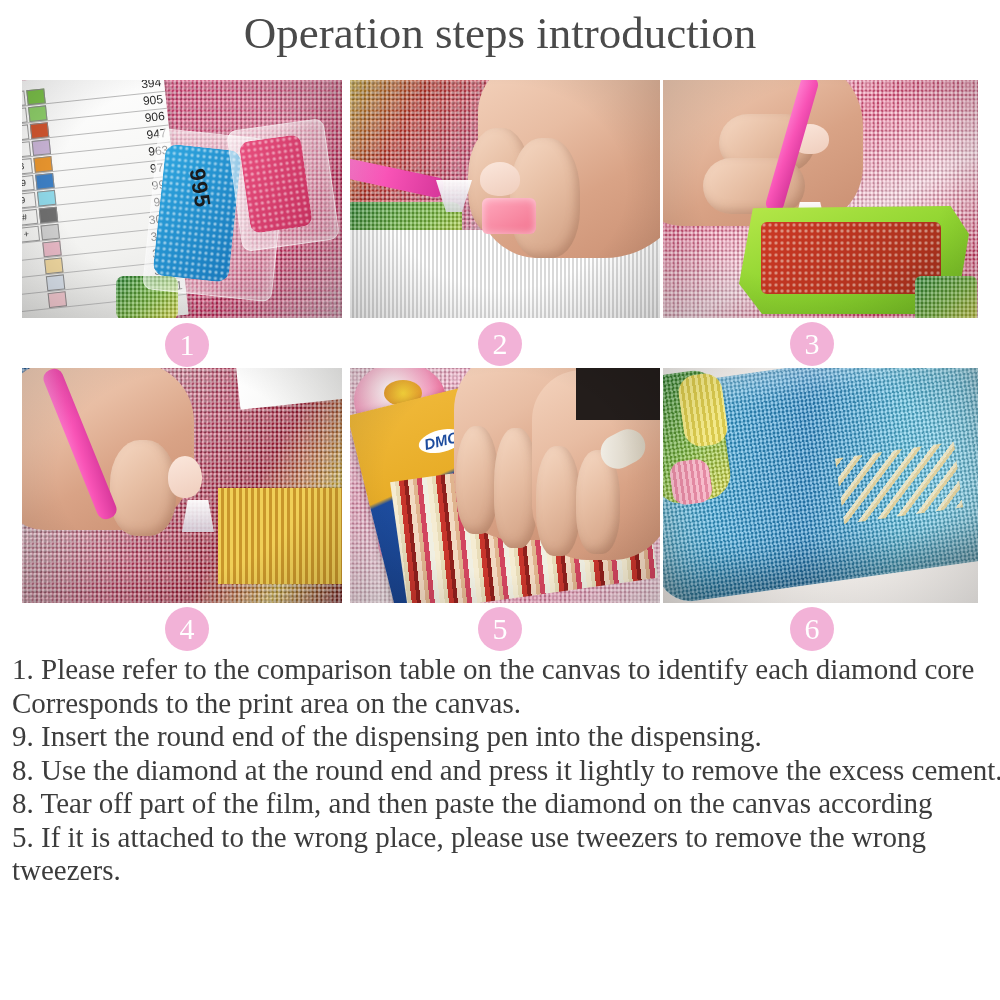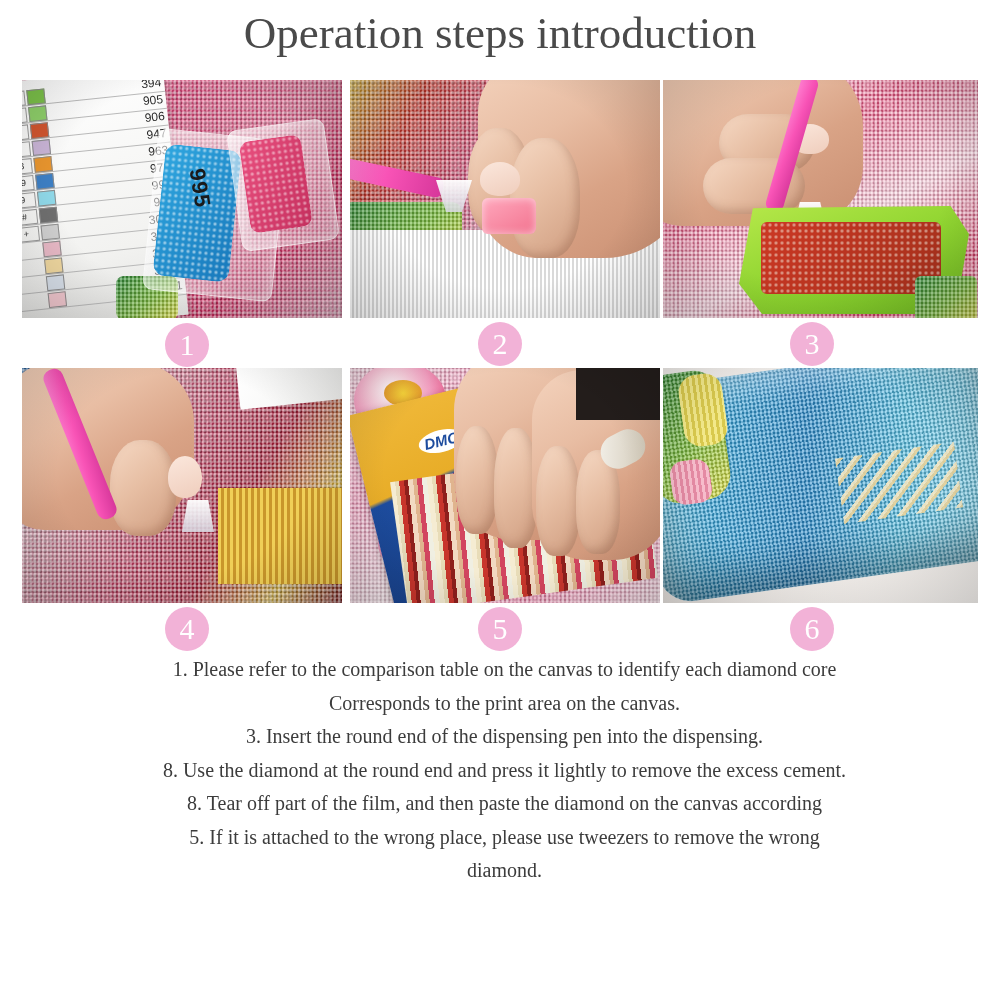--- a/index.html
+++ b/index.html
@@ -56,24 +56,23 @@
   .b2{left:478px;top:322px;}
   .b3{left:790px;top:322px;}
   .b4{left:165px;top:607px;}
   .b5{left:478px;top:607px;}
   .b6{left:790px;top:607px;}
 
   
   .steps{
     position:absolute;left:12px;top:653px;width:985px;
     font-family:"Liberation Serif", serif;
-    font-size:20px;
+    font-size:29px;
     line-height:33.5px;
     color:#3c3c3c;
-    text-align:center;
   }
   .steps div{white-space:nowrap;}
 
   
   .canvas-pink{
     background:
       repeating-linear-gradient(90deg,rgba(255,255,255,.30) 0 2px,rgba(0,0,0,.10) 2px 4px),
       repeating-linear-gradient(0deg,rgba(255,255,255,.28) 0 2px,rgba(0,0,0,.10) 2px 4px),
       linear-gradient(135deg,#f8a9c4 0%,#e8497f 30%,#f06a96 55%,#d92b62 75%,#f2a0bf 100%);
   }
@@ -424,20 +423,20 @@
   <div class="badge b1">1</div>
   <div class="badge b2">2</div>
   <div class="badge b3">3</div>
   <div class="badge b4">4</div>
   <div class="badge b5">5</div>
   <div class="badge b6">6</div>
 
   <div class="steps">
     <div>1. Please refer to the comparison table on the canvas to identify each diamond core</div>
     <div>Corresponds to the print area on the canvas.</div>
-    <div>3. Insert the round end of the dispensing pen into the dispensing.</div>
+    <div>9. Insert the round end of the dispensing pen into the dispensing.</div>
     <div>8. Use the diamond at the round end and press it lightly to remove the excess cement.</div>
     <div>8. Tear off part of the film, and then paste the diamond on the canvas according</div>
     <div>5. If it is attached to the wrong place, please use tweezers to remove the wrong</div>
-    <div>diamond.</div>
+    <div>tweezers.</div>
   </div>
 
 </div>
 
 </body></html>

